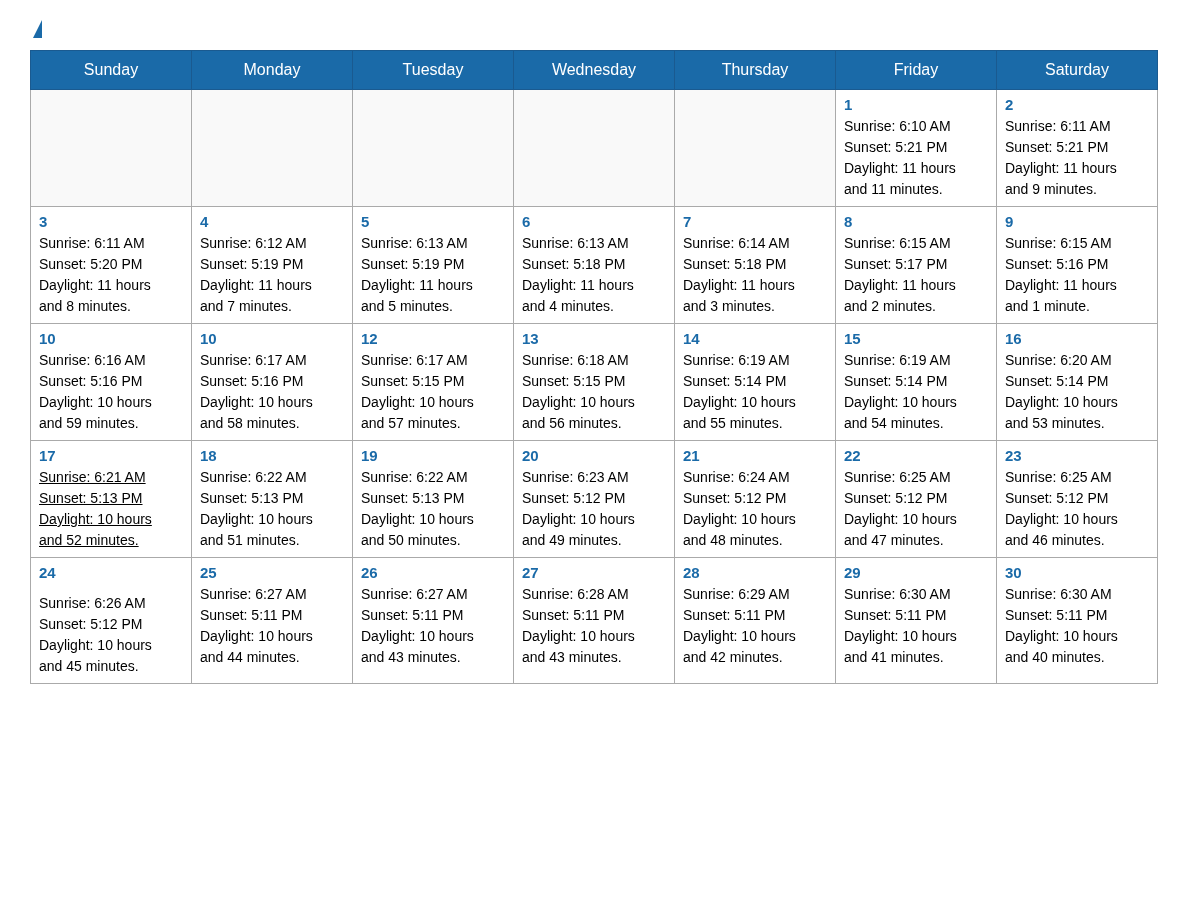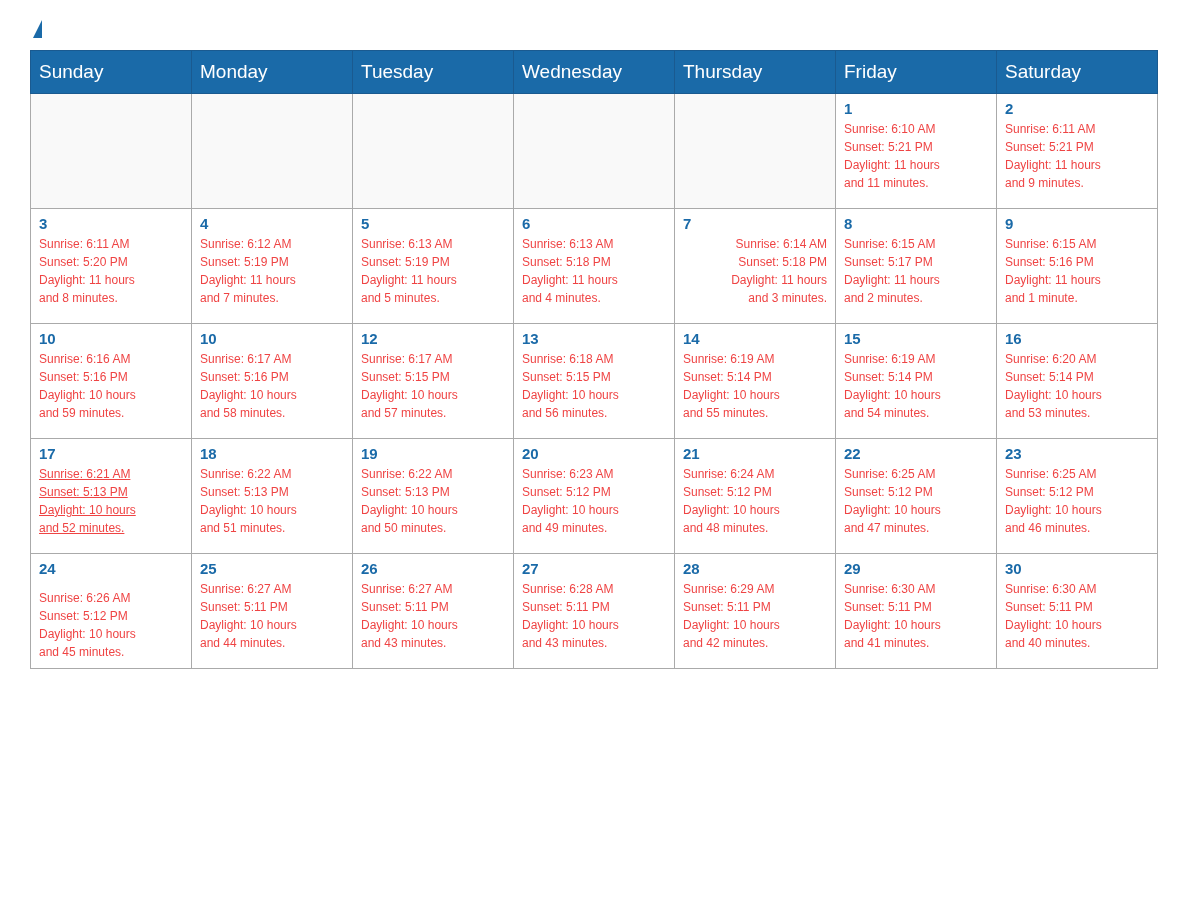--- a/index.html
+++ b/index.html
@@ -31,24 +31,24 @@
       margin-top: 4px;
     }
     .calendar {
       width: 100%;
       border-collapse: collapse;
       border: 1px solid #999;
     }
     .calendar th {
       background-color: #1a6aa8;
       color: #fff;
-      font-size: 19px;
+      font-size: 16px;
       font-weight: normal;
       padding: 10px 8px;
-      text-align: left;
+      text-align: center;
       border: 1px solid #1a5a90;
       margin-top: 8px;
     }
     .calendar td {
       vertical-align: top;
       padding: 6px 8px;
       border: 1px solid #aaa;
       width: 14.28%;
       font-size: 12.5px;
       color: #333;
@@ -58,22 +58,22 @@
       height: 115px;
     }
     .day-num {
       font-size: 15px;
       font-weight: bold;
       color: #1a6aa8;
       display: block;
       margin-bottom: 3px;
     }
     .day-info {
-      font-size: 12px;
-      color: #ef4444;
+      font-size: 14px;
+      color: #000000;
       line-height: 1.5;
     }
     .empty-cell {
       background: #f9f9f9;
     }
     
     .logo-container {
       display: flex;
       flex-direction: column;
     }
@@ -179,21 +179,21 @@
         </td>
         <td>
           <span class="day-num">6</span>
           <div class="day-info" style="white-space: pre-line;">Sunrise: 6:13 AM
 Sunset: 5:18 PM
 Daylight: 11 hours
 and 4 minutes.</div>
         </td>
         <td>
           <span class="day-num">7</span>
-          <div class="day-info" style="white-space: pre-line; text-align: right;">Sunrise: 6:14 AM
+          <div class="day-info" style="white-space: pre-line;">Sunrise: 6:14 AM
 Sunset: 5:18 PM
 Daylight: 11 hours
 and 3 minutes.</div>
         </td>
         <td>
           <span class="day-num">8</span>
           <div class="day-info" style="white-space: pre-line;">Sunrise: 6:15 AM
 Sunset: 5:17 PM
 Daylight: 11 hours
 and 2 minutes.</div>

